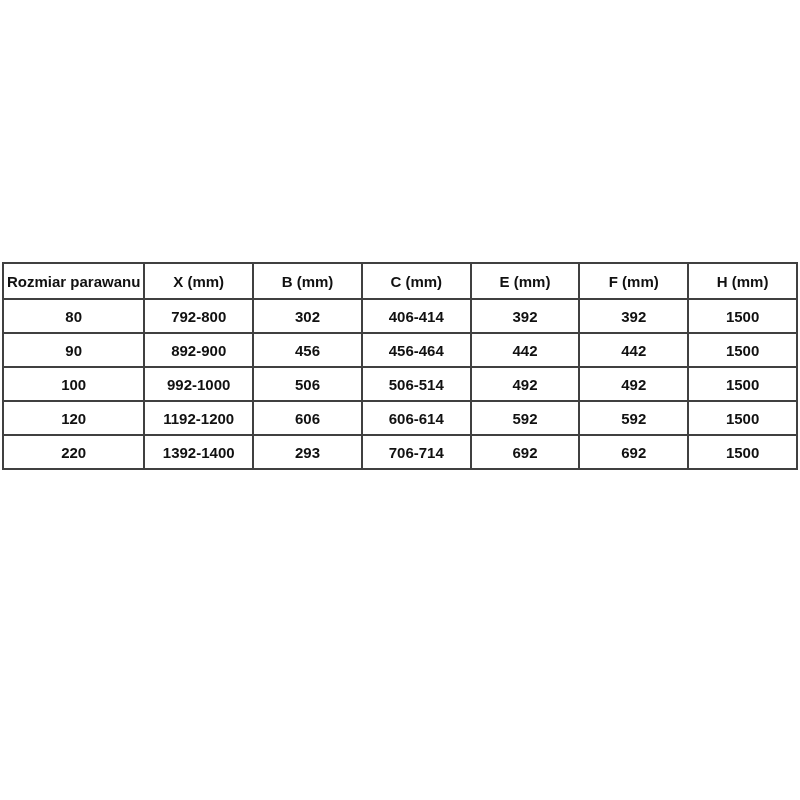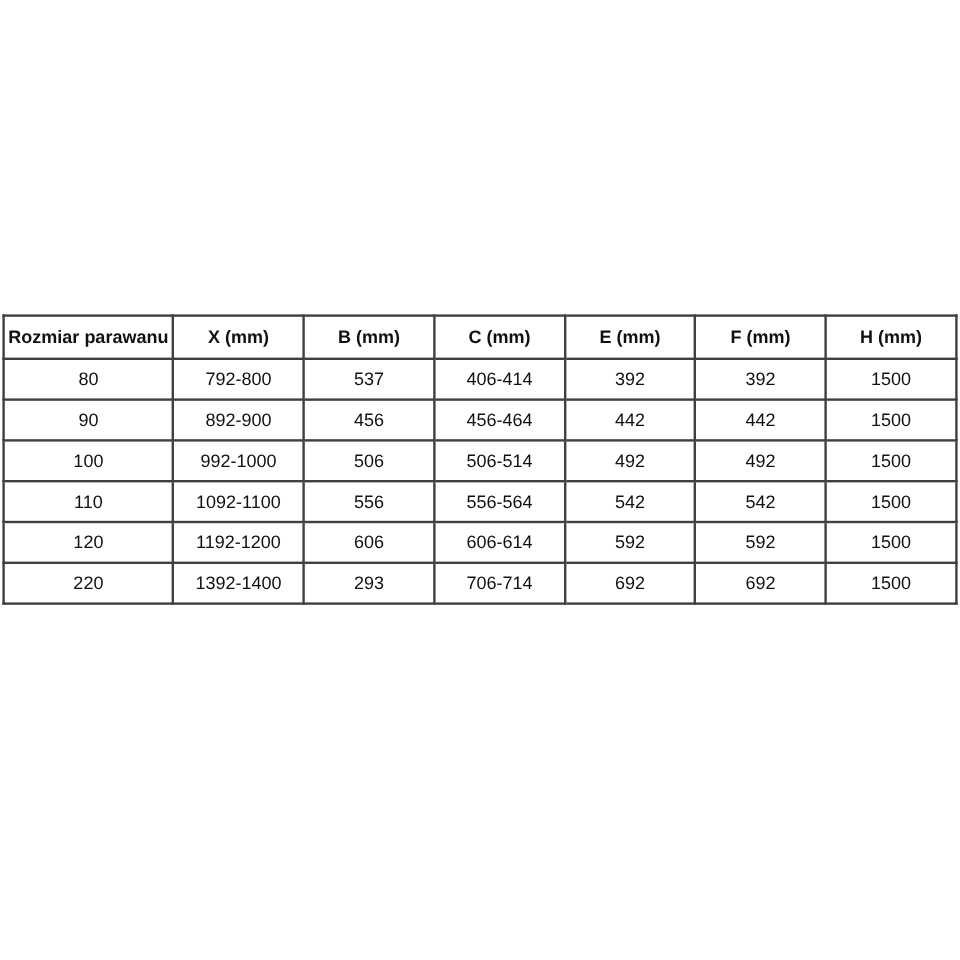--- a/index.html
+++ b/index.html
@@ -33,21 +33,21 @@
     font-size: 15px;
     padding: 0 2px;
     overflow: hidden;
     white-space: nowrap;
   }
   table.spec-table th {
     font-weight: bold;
     height: 36px;
   }
   table.spec-table td {
-    font-weight: normal;
+    font-weight: bold;
     height: 34px;
   }
   col.c-size { width: 17.8%; }
   col.c-dim  { width: 13.7%; }
 </style>
 </head>
 <body>
 
 <div class="page">
   <table class="spec-table">
@@ -68,21 +68,21 @@
           <th>C (mm)</th>
           <th>E (mm)</th>
           <th>F (mm)</th>
           <th>H (mm)</th>
         </tr>
     </thead>
     <tbody id="body-rows">
         <tr>
           <td>80</td>
           <td>792-800</td>
-          <td>537</td>
+          <td>302</td>
           <td>406-414</td>
           <td>392</td>
           <td>392</td>
           <td>1500</td>
         </tr>
         <tr>
           <td>90</td>
           <td>892-900</td>
           <td>456</td>
           <td>456-464</td>
@@ -90,29 +90,20 @@
           <td>442</td>
           <td>1500</td>
         </tr>
         <tr>
           <td>100</td>
           <td>992-1000</td>
           <td>506</td>
           <td>506-514</td>
           <td>492</td>
           <td>492</td>
-          <td>1500</td>
-        </tr>
-        <tr>
-          <td>110</td>
-          <td>1092-1100</td>
-          <td>556</td>
-          <td>556-564</td>
-          <td>542</td>
-          <td>542</td>
           <td>1500</td>
         </tr>
         <tr>
           <td>120</td>
           <td>1192-1200</td>
           <td>606</td>
           <td>606-614</td>
           <td>592</td>
           <td>592</td>
           <td>1500</td>

